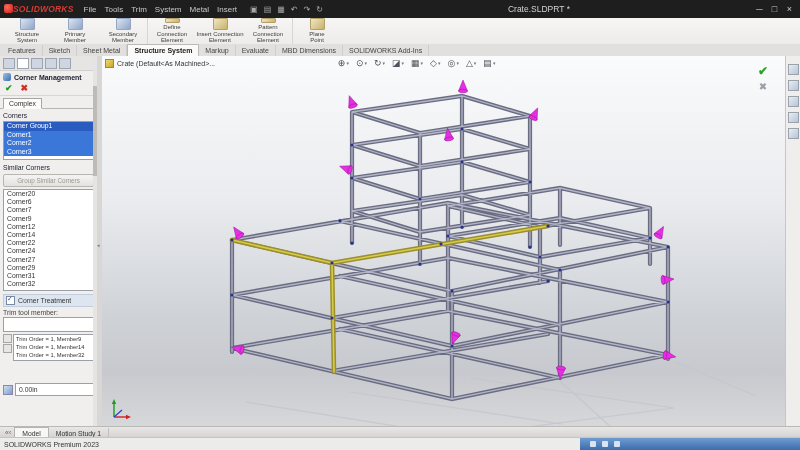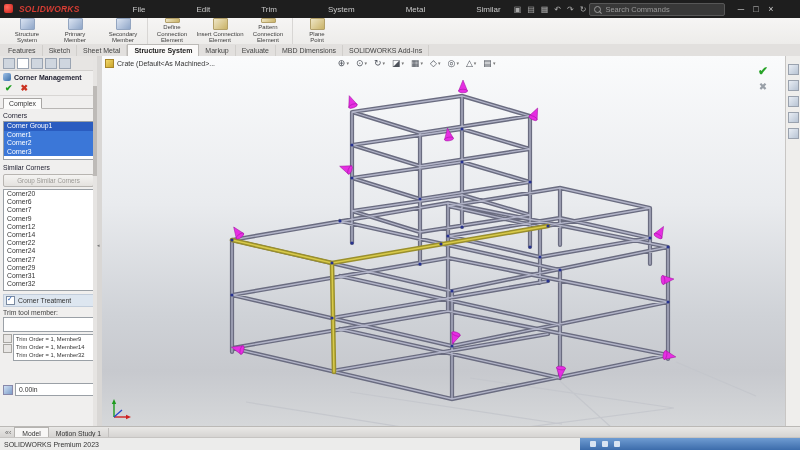--- a/index.html
+++ b/index.html
@@ -1,25 +1,25 @@
 <!DOCTYPE html>
 <html><head>
 <meta charset="utf-8">
 <style>
   html,body{margin:0;padding:0;}
   body{width:800px;height:450px;position:relative;overflow:hidden;background:#fff;
        font-family:"Liberation Sans",sans-serif;-webkit-font-smoothing:antialiased;}
   
   .titlebar{position:absolute;left:0;top:0;right:0;height:18px;background:#1e1e1e;display:flex;
             align-items:center;color:#c9c9c9;font-size:8px;}
-  .brand{display:flex;align-items:flex-start;gap:6px;padding:0 6px 0 4px;}
+  .brand{display:flex;align-items:flex-start;gap:0;padding:0 6px 0 4px;}
   .dslogo{width:9px;height:9px;background:radial-gradient(circle at 35% 35%,#ff6a5e,#c41e17);border-radius:2px;}
   .brand b{color:#d43c33;font-style:italic;font-size:8.5px;letter-spacing:.2px;}
   .menus{display:flex;}
-  .menu{padding:0 4px;margin-left:43px;}
+  .menu{padding:0 4px;}
   .qicons{display:flex;margin-left:6px;color:#a9a9a9;}
   .qi{padding:0 3px;font-size:8px;}
   .doc-title{flex:1;text-align:center;color:#d2d2d2;font-size:8.5px;}
   .search{width:126px;height:11px;background:#383838;border:1px solid #575757;border-radius:2px;
           display:flex;align-items:center;gap:4px;padding:0 4px;color:#9a9a9a;font-size:7.5px;margin-right:8px;}
   .mag{width:5px;height:5px;border:1px solid #999;border-radius:50%;position:relative;flex:none;}
   .mag::after{content:"";position:absolute;width:3px;height:1px;background:#999;transform:rotate(45deg);right:-2px;bottom:-1px;}
   .winctl{display:flex;padding-right:3px;}
   .winctl span{width:15px;text-align:center;font-size:9px;color:#ccc;}
   
@@ -109,39 +109,36 @@
 <body>
 
 <div class="titlebar">
   <div class="brand">
     <span class="dslogo"></span>
     <b>SOLIDWORKS</b>
   </div>
   <div class="menus">
 
   <span class="menu">File</span>
-      <span class="menu">Edit</span>
+      <span class="menu">Tools</span>
       <span class="menu">Trim</span>
       <span class="menu">System</span>
       <span class="menu">Metal</span>
-      <span class="menu">Similar</span>
+      <span class="menu">Insert</span>
     </div>
   <div class="qicons">
 
   <span class="qi">▣</span>
       <span class="qi">▤</span>
       <span class="qi">▦</span>
       <span class="qi">↶</span>
       <span class="qi">↷</span>
       <span class="qi">↻</span>
     </div>
-  <div class="search">
-    <span class="mag"></span>
-    <span>Search Commands</span>
-  </div>
+  <div class="doc-title">Crate.SLDPRT *</div>
   <div class="winctl">
 
   <span>─</span>
       <span>□</span>
       <span>×</span>
     </div>
 </div>
 
 <div class="ribbon">
 

